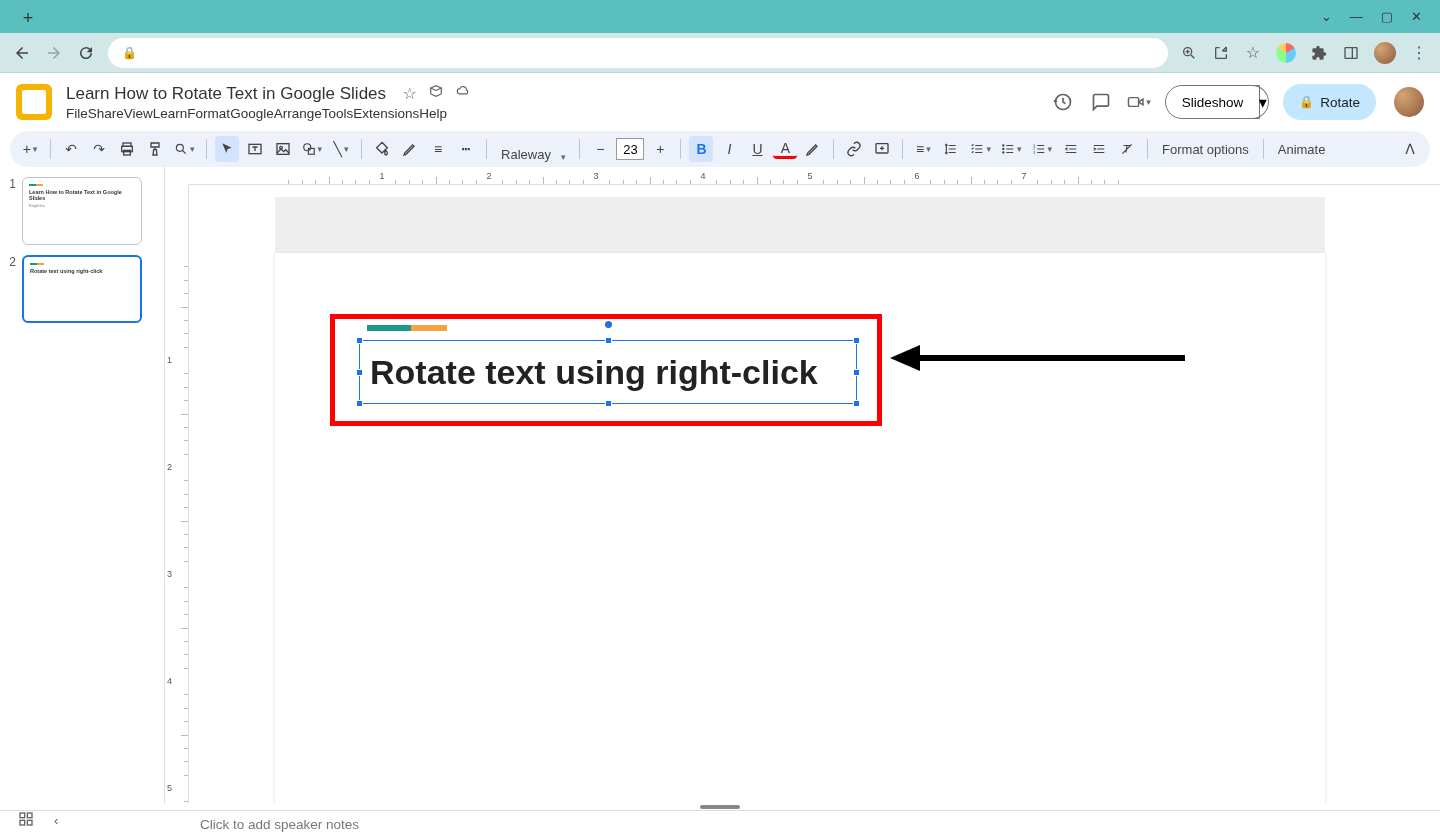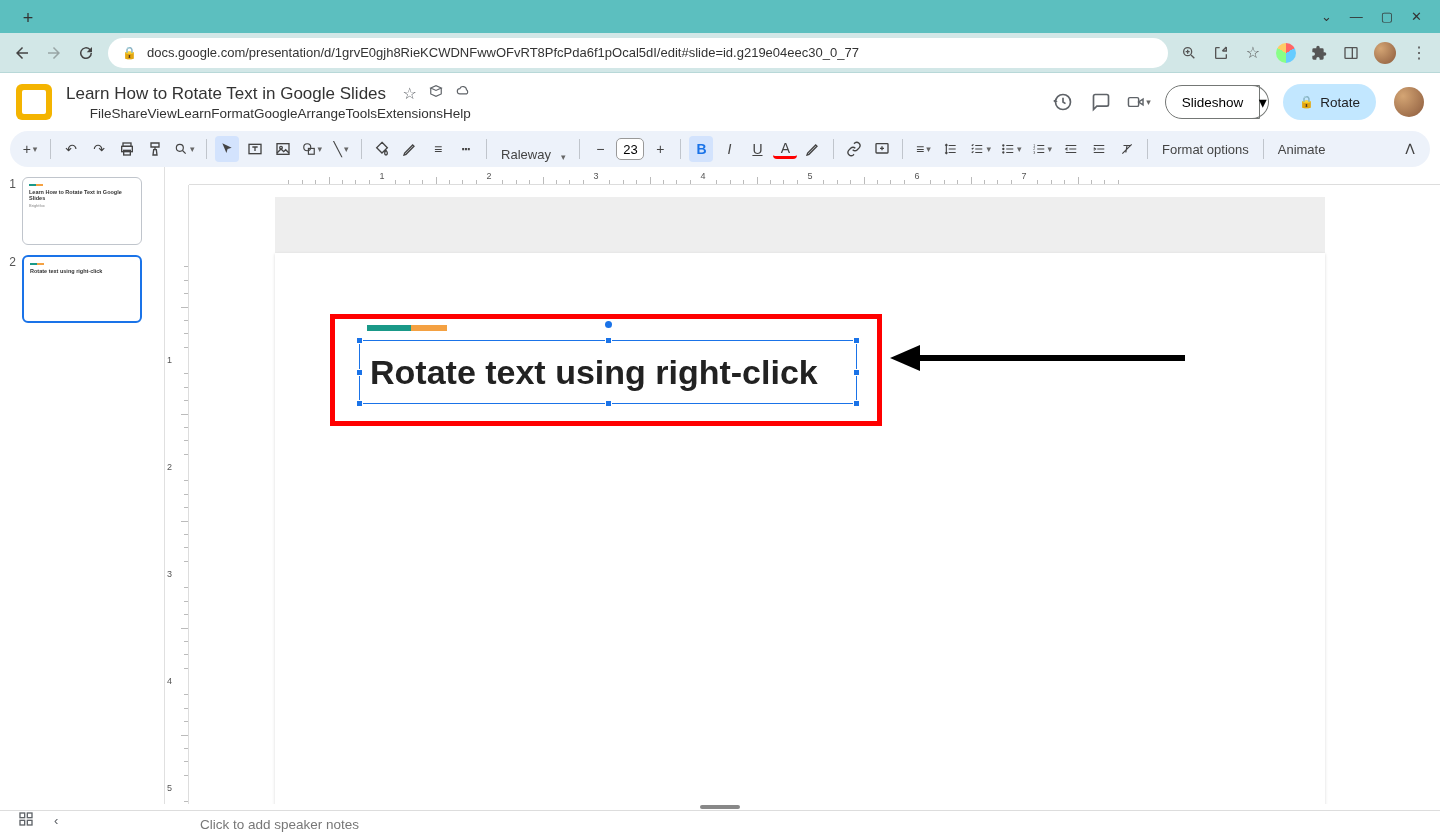--- a/index.html
+++ b/index.html
@@ -25,38 +25,38 @@
 .ext-badge { width:20px; height:20px; border-radius:50%; background: conic-gradient(#f66 0 60deg,#6cf 60deg 180deg,#8f8 180deg 300deg,#fc6 300deg 360deg); }
 .profile-avatar { width:22px; height:22px; border-radius:50%; background: radial-gradient(circle at 30% 30%, #d4a574, #8b5a3c); }
 
 
 .app-header { height: 58px; background: #fff; display:flex; align-items:center; padding: 0 16px; gap: 10px; }
 .app-logo { width: 36px; height: 36px; background: #f4b400; border-radius: 6px; position:relative; margin-right:4px; }
 .app-logo::after { content:''; position:absolute; inset:6px; background:#fff; border-radius:2px; }
 .app-title-area { display:flex; flex-direction:column; gap:2px; }
 .doc-title { font-size: 17px; color: #333; }
 .title-icons { display:inline-flex; gap:12px; margin-left:12px; color:#5f6368; }
-.menu-bar { display:flex; font-size:13.5px; color:#333;justify-content:flex-end; }
+.menu-bar { display:flex; font-size:13.5px; color:#333; }
 .header-right { margin-left:auto; display:flex; align-items:center; gap:14px; }
 .hr-icon { width:24px; height:24px; color:#5f6368; display:flex; align-items:center; justify-content:center; }
 .slideshow-btn { height:34px; border:1px solid #747775; border-radius:17px; display:flex; align-items:center; padding:0 16px; font-size:13.5px; background:#fff; }
 .slideshow-dd { width:26px; height:34px; border:1px solid #747775; border-left:none; border-radius:0 17px 17px 0; margin-left:-17px; display:flex; align-items:center; justify-content:center; padding-left:14px; }
 .slideshow-wrap { display:flex; }
 .slideshow-wrap .slideshow-btn { border-radius:17px 0 0 17px; }
 .share-btn { height:36px; background:#c2e7ff; border-radius:18px; padding:0 16px; display:flex; align-items:center; gap:6px; font-size:13.5px; color:#202124; }
 .share-lock { font-size:12px; }
 .app-avatar { width:30px; height:30px; border-radius:50%; background: radial-gradient(circle at 30% 30%, #d4a574, #8b5a3c); margin-left:4px; }
 
 
 .toolbar { height: 36px; margin: 0 10px; background: #edf2fa; border-radius: 18px; display:flex; align-items:center; padding:0 8px; gap:4px; }
 .tb-btn { min-width:24px; height:26px; display:flex; align-items:center; justify-content:center; color:#444; font-size:14px; border-radius:4px; padding:0 3px; }
 .tb-sep { width:1px; height:20px; background:#c0c5cc; margin:0 4px; }
 .tb-dd { font-size:9px; margin-left:2px; color:#666; }
 .font-select { font-size:13px; padding:0 6px; display:flex; align-items:flex-end; gap:8px; }
-.fontsize-input { width:28px; height:22px; border:1px solid #999; text-align:center; font-size:13px; border-radius:5px; background:#fff; }
+.fontsize-input { width:28px; height:22px; border:1px solid #999; text-align:center; font-size:13px; border-radius:0; background:#fff; }
 .bold-btn { font-weight:bold; color:#1a73e8; background:#d3e3fd; border-radius:4px; }
 .underline-btn { text-decoration:underline; }
 .text-color-btn { border-bottom:3px solid #ff0000; padding-bottom:0; height:20px; }
 .tb-right { margin-left:auto; }
 
 
 .workspace { display:flex; height: calc(834px - 33px - 40px - 58px - 36px - 30px); }
 .filmstrip { width:165px; padding:10px 6px; background:#fff; border-right:1px solid #e0e0e0; overflow-y:auto; }
 .thumb-row { display:flex; gap:6px; margin-bottom:10px; }
 .thumb-num { font-size:12px; color:#555; width:10px; text-align:right; }
@@ -128,21 +128,20 @@
         <path d="M4 11h12.2l-5.6-5.6L12 4l8 8-8 8-1.4-1.4L16.2 13H4z" fill="#444"></path>
       </svg>
     </div>
   <div class="nav-btn">
       <svg width="18" height="18" viewBox="0 0 24 24">
         <path d="M17.6 6.4A8 8 0 1 0 20 12h-2a6 6 0 1 1-1.8-4.2L13 11h7V4z" fill="#444"></path>
       </svg>
     </div>
   <div class="url-box">
     <span class="lock-icon">🔒</span>
-    <span>docs.google.com/presentation/d/1grvE0gjh8RieKCWDNFwwOFvRT8PfcPda6f1pOcal5dI/edit#slide=id.g219e04eec30_0_77</span>
   </div>
   <div class="addr-icons">
     <span class="addr-icon">
         <svg width="16" height="16" viewBox="0 0 24 24" fill="none" stroke="#555" stroke-width="2">
           <circle cx="10" cy="10" r="6"></circle>
           <path d="M20 20l-5-5M10 7v6M7 10h6"></path>
         </svg>
       </span>
     <span class="addr-icon">
         <svg width="16" height="16" viewBox="0 0 24 24" fill="none" stroke="#555" stroke-width="2">

